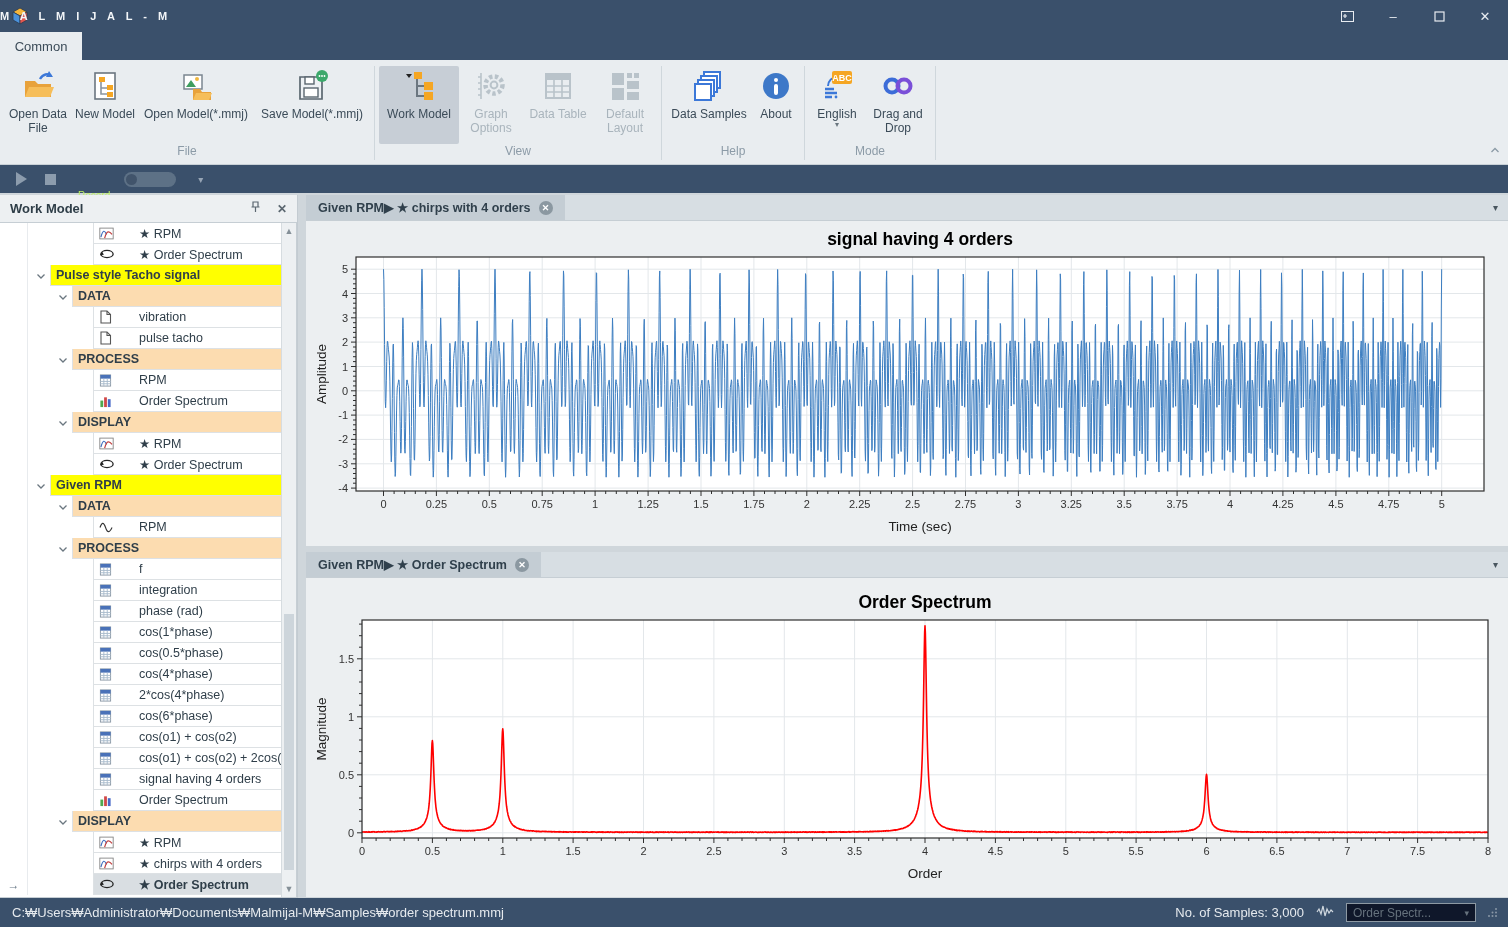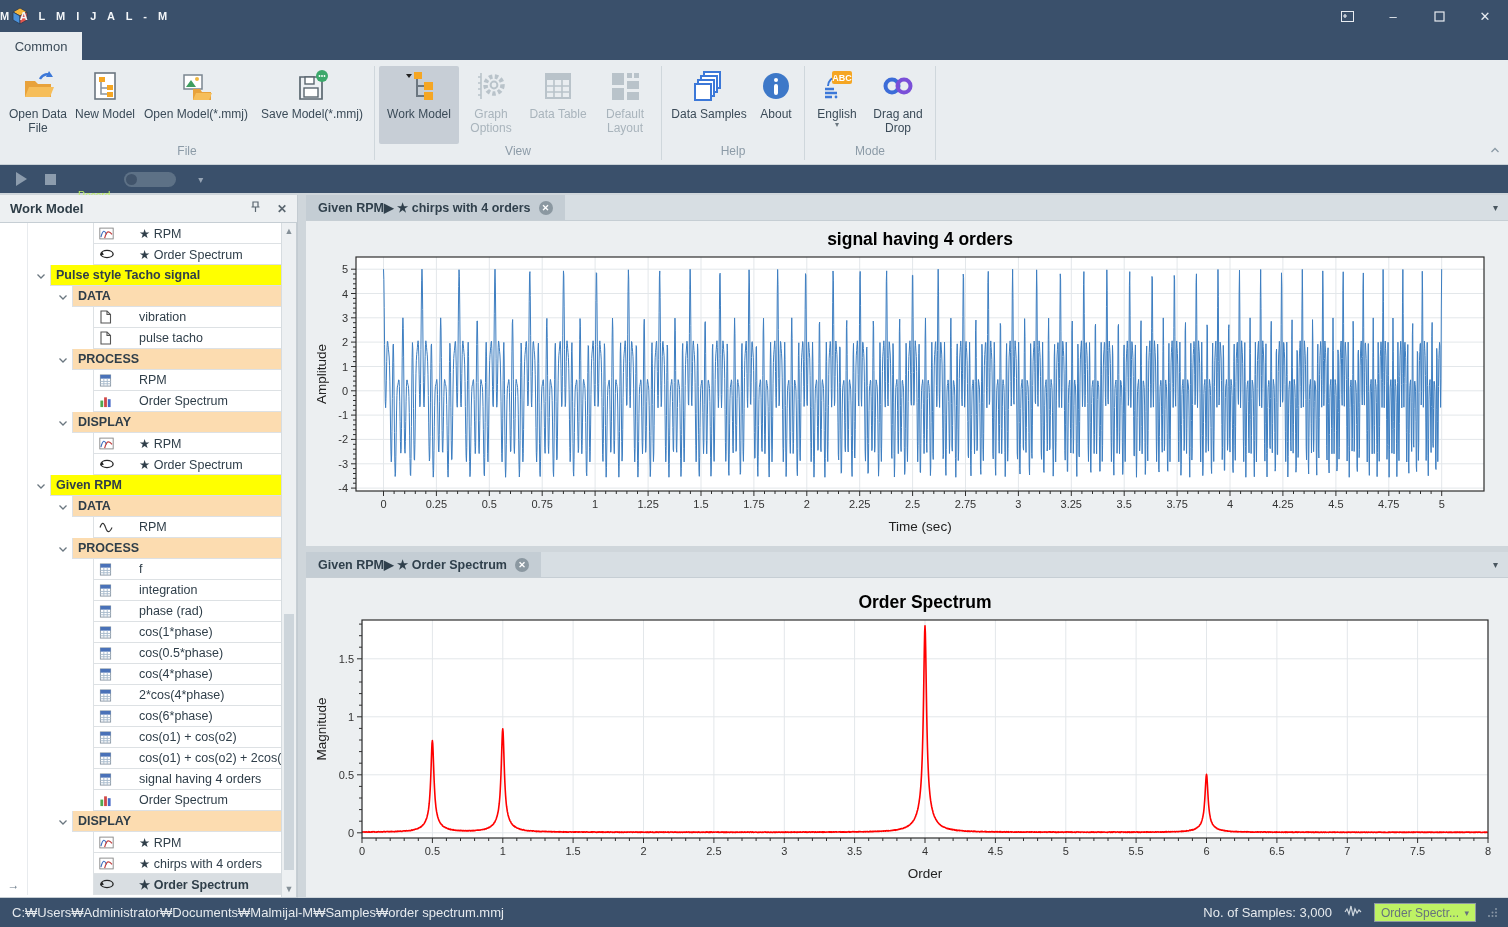--- a/index.html
+++ b/index.html
@@ -78,21 +78,21 @@
     color:#fff; font-size:9px; display:flex; align-items:center; justify-content:center; }
   .tab-caret { margin-left:auto; padding-right:10px; display:flex; align-items:center;
     color:#49565F; font-size:10px; }
   .chartarea { flex:1; background:#ECEFF1; position:relative; }
   .chartarea svg { position:absolute; inset:0; width:100%; height:100%;
     font-family:"Liberation Sans",sans-serif; }
   .statusbar { height:29px; background:#3A506B; display:flex; align-items:center;
     padding:0 10px 0 12px; color:#E6EAEE; font-size:13px; }
   .sb-path { flex:1; }
   .sb-right { display:flex; align-items:center; gap:12px; }
-  .sb-combo { width:102px; height:19px; background:#bef264; border:1px solid #8D99A3;
+  .sb-combo { width:130px; height:19px; background:#0f172a; border:1px solid #8D99A3;
     color:#66727D; font-size:12px; display:flex; align-items:center; padding:0 6px; }
   .sb-combo .cv { flex:1; white-space:nowrap; overflow:hidden; }
 </style>
 </head>
 <body>
 
 <div class="titlebar">
   <svg class="app-logo" viewBox="0 0 20 20">
     <polygon points="10,2 17,6 10,10 3,6" fill="#F5B63C" stroke="#2B3A4E" stroke-width="0.8"></polygon>
     <polygon points="3,6 10,10 10,18 3,14" fill="#4A90D9" stroke="#2B3A4E" stroke-width="0.8"></polygon>

